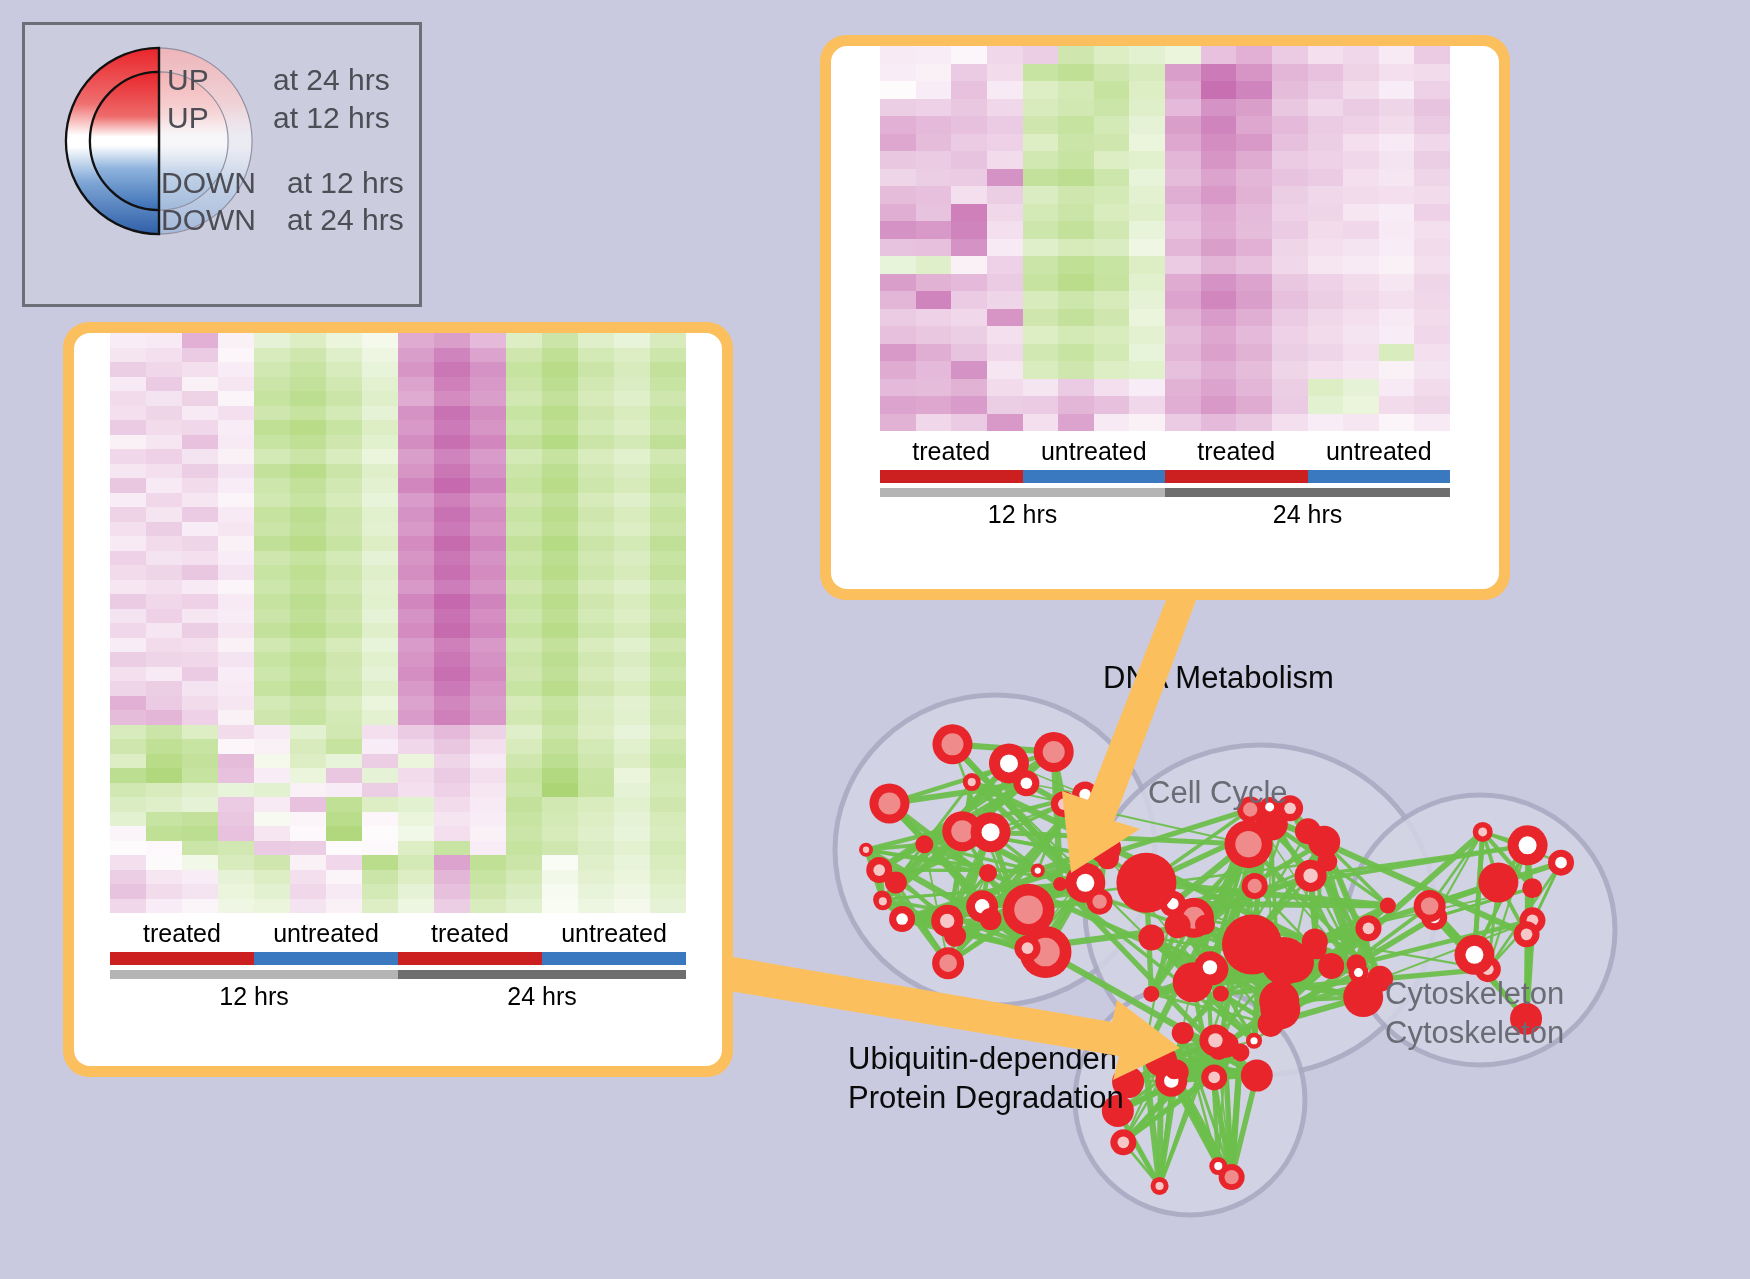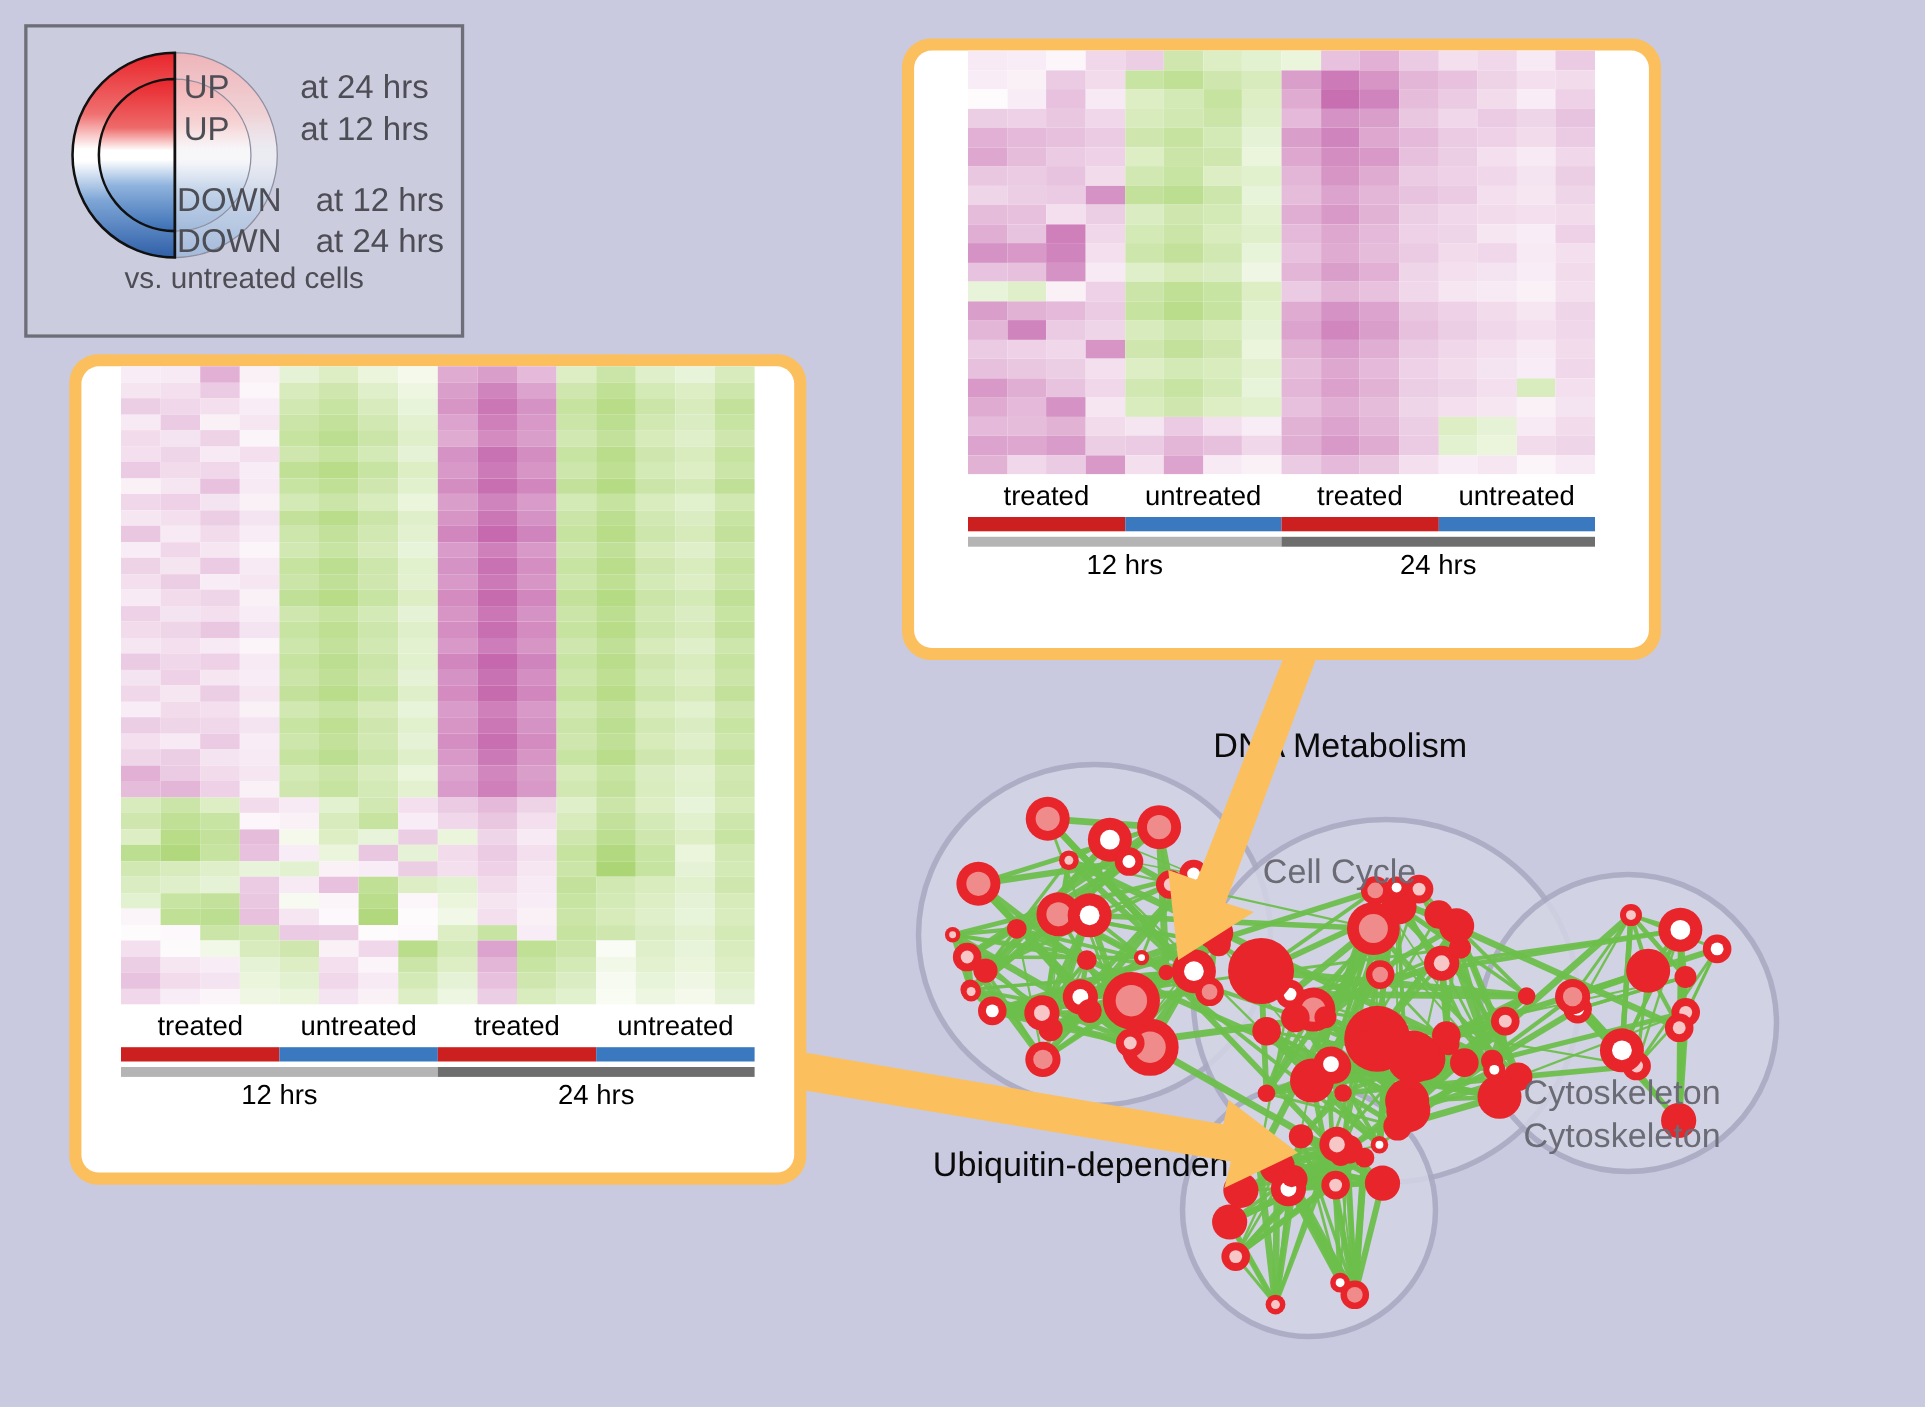--- a/index.html
+++ b/index.html
@@ -113,21 +113,20 @@
     <span class="key-lab" style="left:142px;top:76px;">UP</span>
     <span class="key-lab" style="left:248px;top:76px;">at 12 hrs</span>
 
     <span class="key-lab" style="left:136px;top:141px;">DOWN</span>
     <span class="key-lab" style="left:262px;top:141px;">at 12 hrs</span>
 
     <span class="key-lab" style="left:136px;top:178px;">DOWN</span>
     <span class="key-lab" style="left:262px;top:178px;">at 24 hrs</span>
 
     <div id="key-footer">
-      <div>vs. untreated cells</div>
     </div>
   </div>
 
 
   <div class="panel" id="panel-rep">
     <div class="panel-inner">
       <div class="hm" id="hm-rep" style="width: 570px; height: 385px; grid-template-columns: repeat(16, 1fr); grid-template-rows: repeat(22, 1fr);">
           <div style="background: rgb(247, 234, 244);"></div>
           <div style="background: rgb(248, 237, 246);"></div>
           <div style="background: rgb(252, 246, 250);"></div>
@@ -1745,20 +1744,21 @@
       </svg>
 
     <div class="net-label" id="lbl-dna">DNA Metabolism</div>
     <div class="net-label" id="lbl-cell">Cell Cycle</div>
     <div class="net-label" id="lbl-micro">
       <div>Cytoskeleton</div>
       <div>Cytoskeleton</div>
     </div>
     <div class="net-label" id="lbl-ubq">
       <div>Ubiquitin-dependent</div>
+      <div>Protein Degradation</div>
     </div>
   </div>
 
   <svg id="arrows" style="position:absolute;left:0;top:0;width:1750px;height:1279px;pointer-events:none;" viewBox="0 0 1750 1279">
     <g fill="#fcbf5d">
 
       <path d="M1166 600 L1196 600 L1114 821 L1140 829 L1071 873 L1062 791 L1088 800 Z"></path>
 
       <path d="M733 957 L1112 1022 L1117 1000 L1180 1048 L1113 1080 L1119 1056 L729 991 Z"></path>
     </g>

